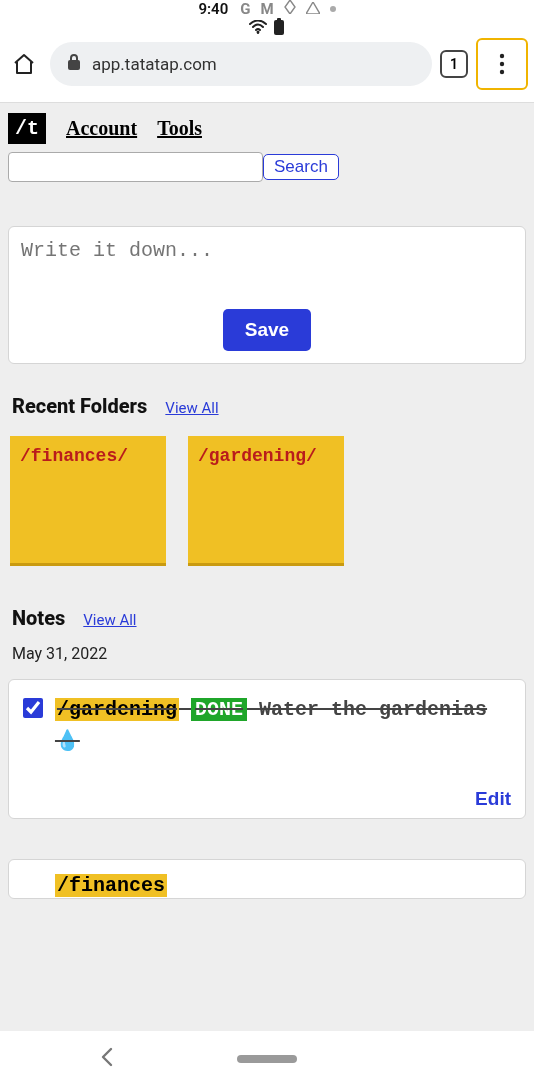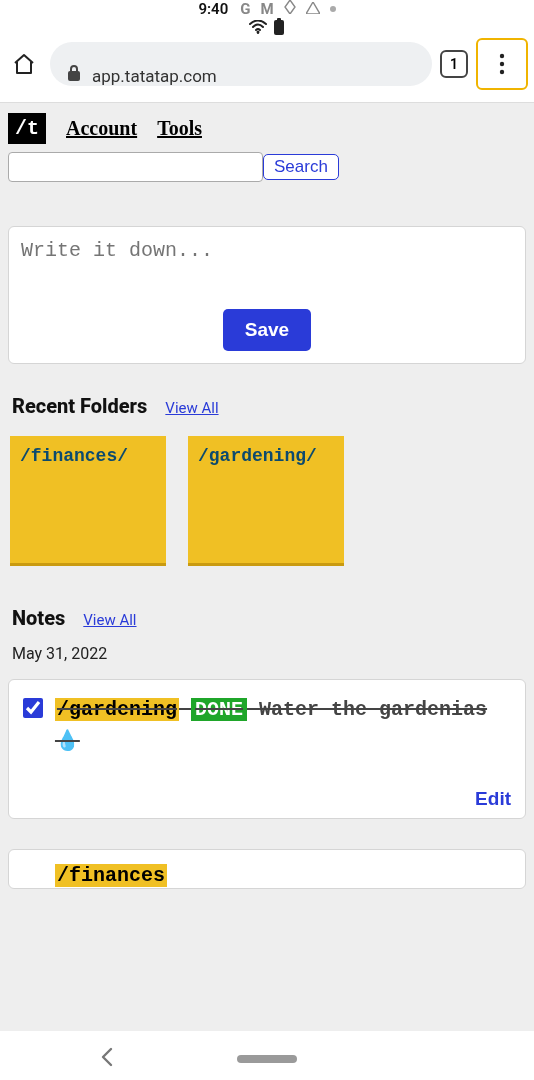--- a/index.html
+++ b/index.html
@@ -8,21 +8,21 @@
   
   .status-bar { height: 32px; display: flex; align-items: center; padding: 0 14px; font-size: 15px; font-weight: 600; color: #111; justify-content: space-between; flex-direction: column; }
   .status-left { display: flex; align-items: center; gap: 12px; }
   .status-icons { display: flex; gap: 10px; align-items: center; }
   .status-dot { width: 6px; height: 6px; background: #aaa; border-radius: 50%; }
   .status-right { display: flex; gap: 6px; align-items: center; }
 
   
   .browser-chrome { display: flex; align-items: center; padding: 6px 6px 12px 6px; gap: 8px; border-bottom: 1px solid #ddd; background: #fff; }
   .home-btn { width: 36px; height: 36px; display: flex; align-items: center; justify-content: center; }
-  .address-bar { flex: 1; background: #eef0f2; border-radius: 24px; height: 44px; display: flex; align-items: flex-end; padding: 0 16px; gap: 10px; color: #333; font-size: 17px; }
+  .address-bar { flex: 1; background: #eef0f2; border-radius: 24px; height: 44px; display: flex; align-items: center; padding: 0 16px; gap: 10px; color: #333; font-size: 17px; }
   .tab-count { width: 28px; height: 28px; border: 2px solid #444; border-radius: 6px; display: flex; align-items: center; justify-content: center; font-size: 14px; font-weight: 600; }
   .menu-btn { width: 52px; height: 52px; display: flex; align-items: center; justify-content: center; border: 2px solid #f0b400; border-radius: 6px; }
 
   
   .app { background: #eee; height: calc(1080px - 32px - 64px - 56px); overflow: hidden; }
   .top-nav { display: flex; align-items: center; gap: 20px; padding: 10px 8px 8px 8px; }
   .logo { background: #000; color: #fff; font-family: "Courier New", monospace; font-weight: 700; font-size: 20px; padding: 4px 7px; }
   .nav-link { font-family: Liberation Serif, serif; font-weight: 700; font-size: 20px; color: #000; text-decoration: underline; cursor: pointer; }
 
   .search-row { display: flex; padding: 0 8px 14px 8px; align-items: center; }
@@ -32,34 +32,34 @@
   .compose-card { background: #fff; margin: 30px 8px 8px 8px; border: 1px solid #d5d5d5; border-radius: 6px; padding: 12px; }
   .compose-area { width: 100%; min-height: 60px; border: none; outline: none; font-family: "Courier New", monospace; font-size: 20px; color: #222; resize: none; }
   .compose-actions { display: flex; justify-content: center; padding-top: 6px; }
   .save-btn { background: #2a3bd8; color: #fff; border: none; font-weight: 700; font-size: 19px; padding: 10px 22px; border-radius: 5px; cursor: pointer; }
 
   .section-hdr { display: flex; align-items: baseline; gap: 18px; padding: 22px 12px 8px 12px; }
   .section-title { font-size: 20px; font-weight: 800; color: #111; }
   .viewall { color: #2a3bd8; font-size: 15px; text-decoration: underline; cursor: pointer; }
 
   .folders-row { display: flex; gap: 22px; padding: 10px 10px 30px 10px; }
-  .folder-card { width: 156px; height: 130px; background: #f0c024; border-bottom: 3px solid #c99a10; padding: 10px 10px; font-family: "Courier New", monospace; font-size: 18px; font-weight: 700; color: #0c4a6e; cursor: pointer; }
+  .folder-card { width: 156px; height: 130px; background: #f0c024; border-bottom: 3px solid #c99a10; padding: 10px 10px; font-family: "Courier New", monospace; font-size: 18px; font-weight: 700; color: #b91c1c; cursor: pointer; }
 
   .date-label { padding: 6px 12px 10px 12px; font-size: 16px; color: #222; }
 
   .note-card { background: #fff; border: 1px solid #d5d5d5; border-radius: 6px; margin: 6px 8px 24px 8px; padding: 14px 14px 8px 14px; }
   .note-row { display: flex; gap: 12px; align-items: flex-start; }
   .note-check { width: 20px; height: 20px; margin-top: 4px; accent-color: #2a3bd8; cursor: pointer; }
   .note-body { font-family: "Courier New", monospace; font-size: 20px; font-weight: 600; line-height: 1.6; text-decoration: line-through; color: #444; }
   .tag-folder { background: #f0c024; color: #000; padding: 0 2px; }
   .tag-done { background: #1fa62a; color: #fff; padding: 0 4px; }
   .note-actions { display: flex; justify-content: flex-end; padding-top: 30px; }
   .edit-btn { color: #2a3bd8; font-weight: 700; font-size: 19px; background: none; border: none; cursor: pointer; }
 
-  .note-card.peek { margin-top: 30px; padding-top: 10px; height: 40px; overflow: hidden; }
+  .note-card.peek { margin-top: 40px; padding-top: 10px; height: 40px; overflow: hidden; }
   .peek .note-body { text-decoration: none; }
 
   
   .device-nav { height: 56px; display: flex; align-items: center; justify-content: center; position: relative; background: #fff; }
   .nav-back { position: absolute; left: 100px; }
   .nav-pill { width: 60px; height: 8px; background: #9a9a9a; border-radius: 5px; }
 </style>
 </head>
 <body>
 

